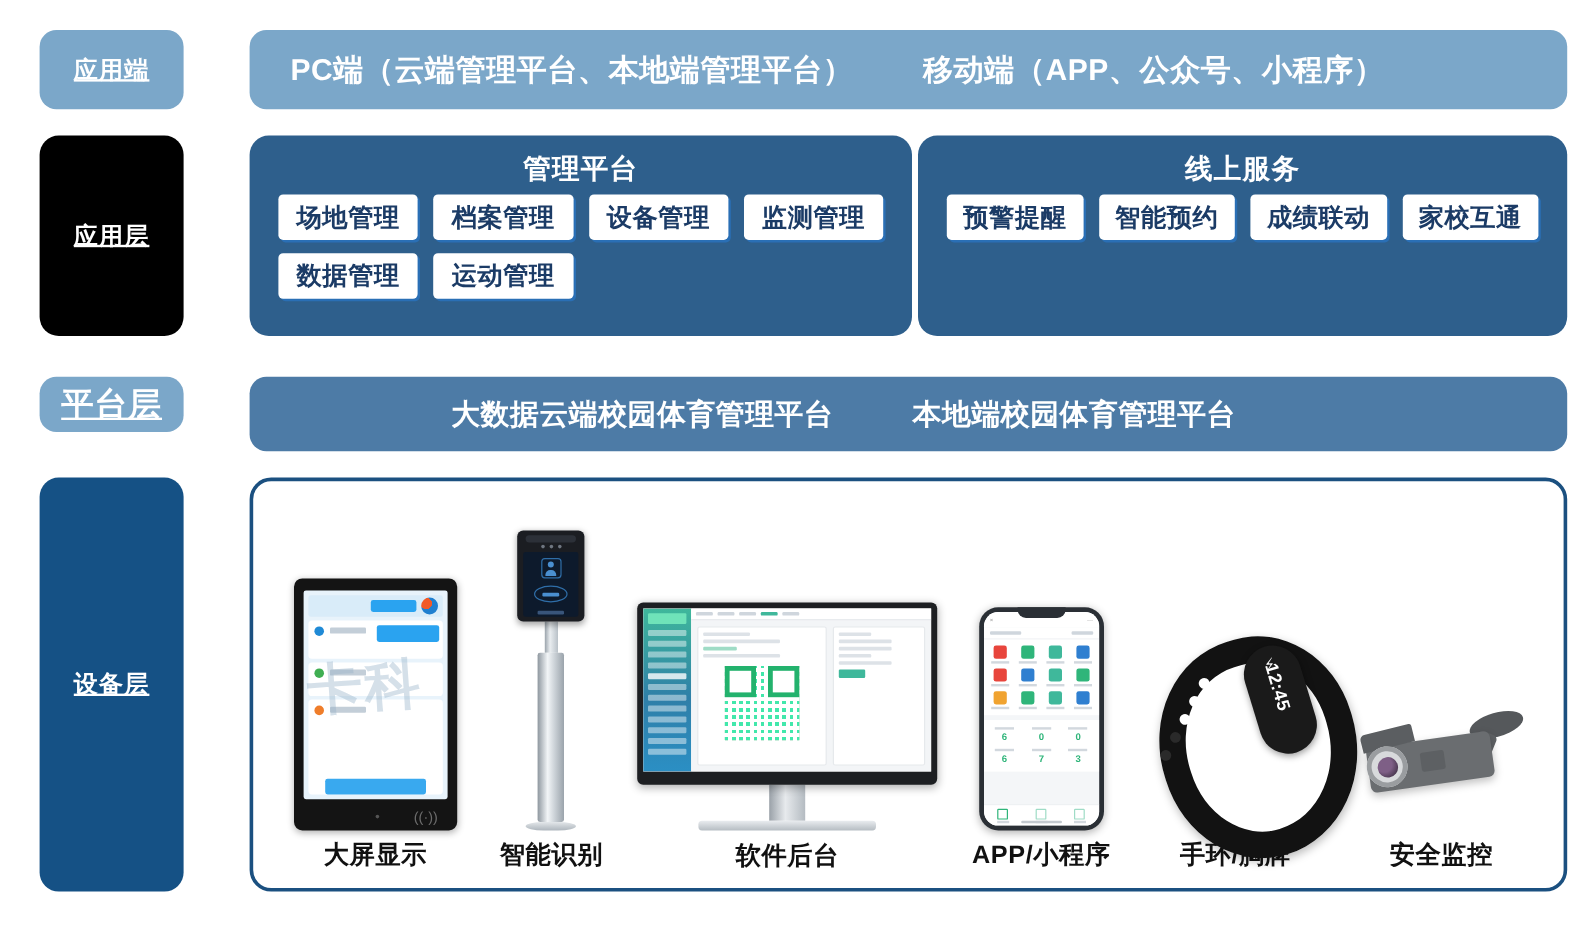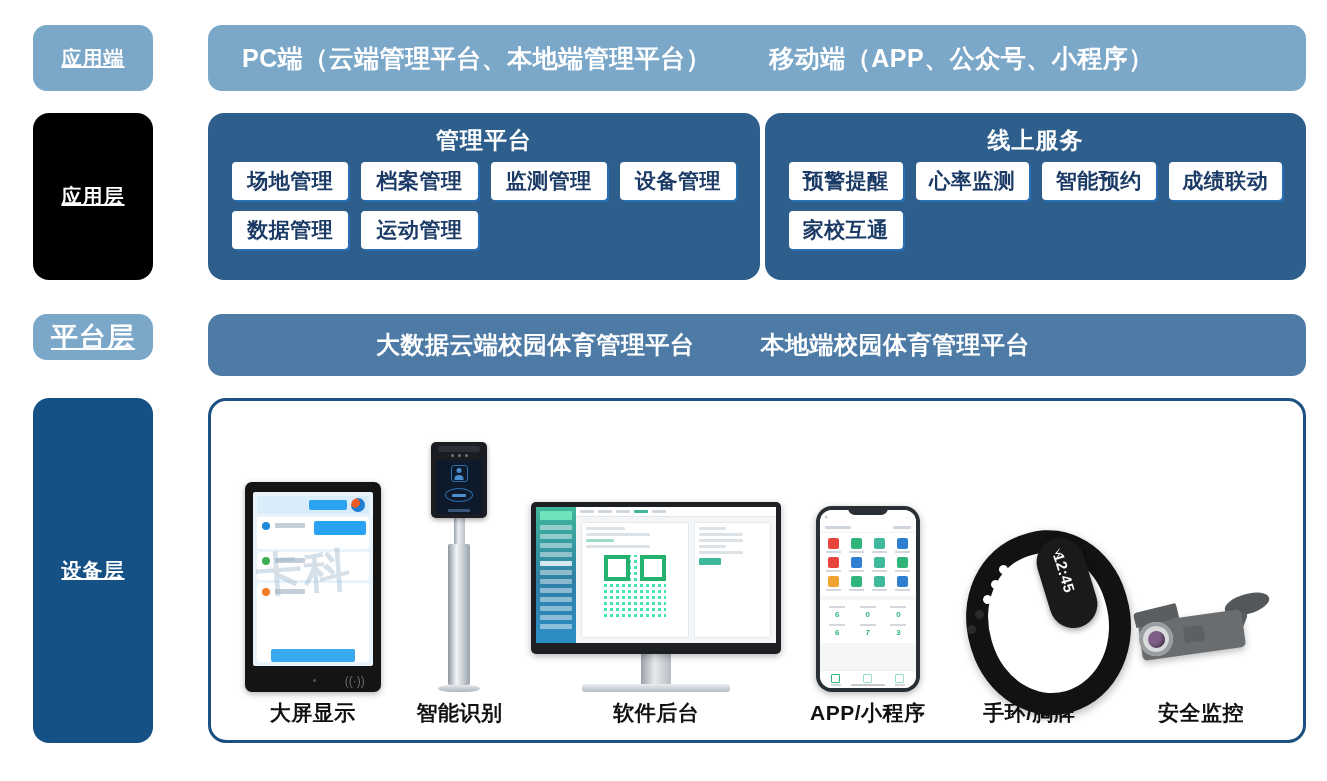--- a/index.html
+++ b/index.html
@@ -320,32 +320,31 @@
   <span class="bar-text" id="mobile-text">移动端（APP、公众号、小程序）</span>
 </div>
 
 <div class="layer-label pill-mid" id="row-app-layer-label">应用层</div>
 
 <div class="group-box" id="group-manage">
   <div class="group-title">管理平台</div>
   <div class="chip-grid">
     <div class="chip">场地管理</div>
     <div class="chip">档案管理</div>
+    <div class="chip">设备管理</div>
     <div class="chip">监测管理</div>
-    <div class="chip">设备管理</div>
     <div class="chip">数据管理</div>
     <div class="chip">运动管理</div>
   </div>
 </div>
 
 <div class="group-box" id="group-service">
   <div class="group-title">线上服务</div>
   <div class="chip-grid">
     <div class="chip">预警提醒</div>
-    <div class="chip">心率监测</div>
     <div class="chip">智能预约</div>
     <div class="chip">成绩联动</div>
     <div class="chip">家校互通</div>
   </div>
 </div>
 
 <div class="layer-label pill-light" id="row-platform-label">平台层</div>
 
 <div id="row-platform-bar">
   <span class="bar-text" id="cloud-plat-text">大数据云端校园体育管理平台</span>

